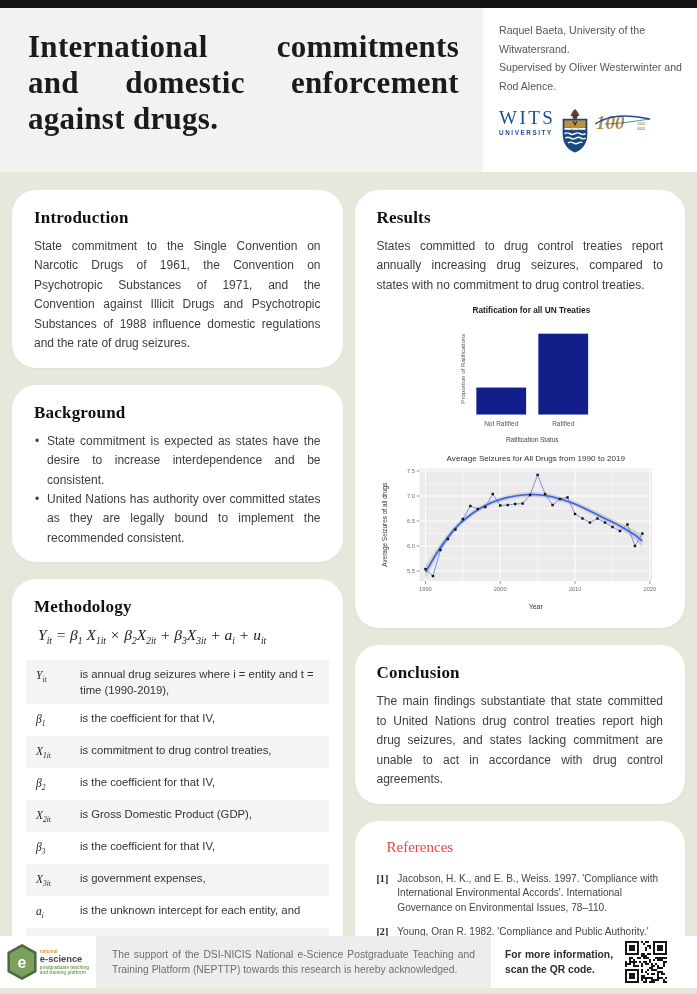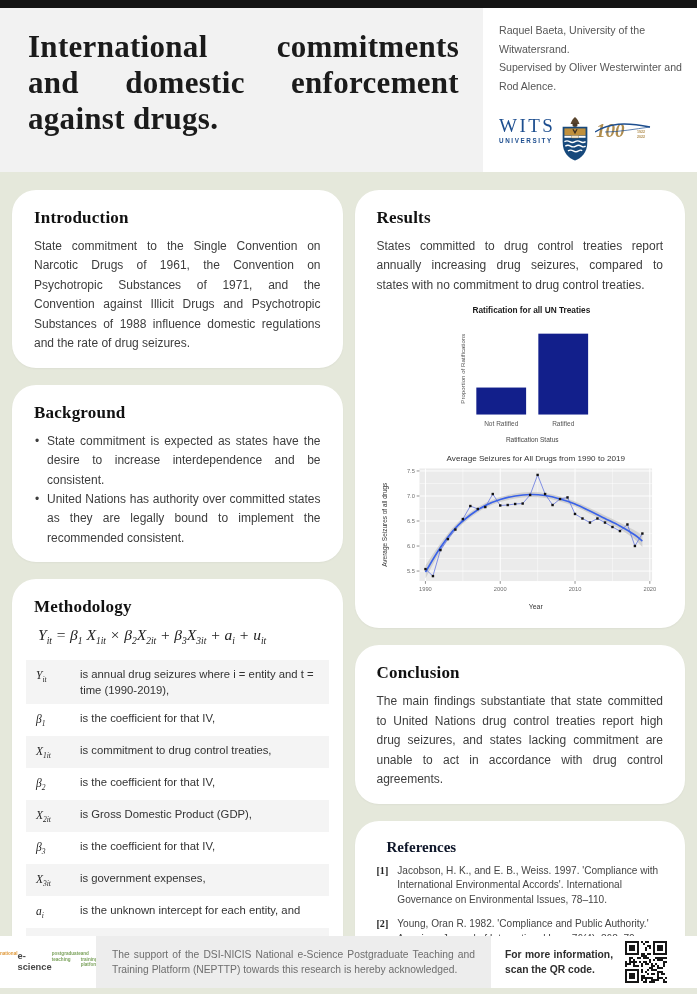--- a/index.html
+++ b/index.html
@@ -5,21 +5,21 @@
   *{margin:0;padding:0;box-sizing:border-box}
   html,body{overflow:hidden}
   body{width:697px;height:994px;font-family:"Liberation Sans",sans-serif;background:#e5e8db}
   .page{width:697px;height:994px;display:flex;flex-direction:column;background:#e5e8db}
   .topbar{height:8px;background:#141414;flex:none}
   
   .header{display:flex;height:164px;flex:none}
   .header-left{flex:1;background:#f2f2f2;padding:21px 24px 0 28px}
   .title-line{font-family:"Liberation Serif",serif;font-weight:700;font-size:31px;line-height:1.16;color:#1b1b1b;letter-spacing:.3px}
   .title-line.just{text-align:justify;text-align-last:justify}
-  .header-right{width:214px;background:#fff;padding:13px 14px 2px 16px;display:flex;flex-direction:column}
+  .header-right{width:214px;background:#fff;padding:13px 14px 10px 16px;display:flex;flex-direction:column}
   .authors{font-size:10.6px;color:#565656;line-height:1.75}
   .logos{margin-top:auto;display:flex;align-items:flex-start;gap:5px;padding-bottom:8px}
   .wits{font-family:"Liberation Serif",serif;font-size:19px;letter-spacing:2.5px;color:#1d4e8f;line-height:1}
   .univ{font-size:6.3px;letter-spacing:1.6px;color:#1d4e8f;margin-top:2px;font-weight:bold}
   .shield{width:30px;height:46px}
   .cent{width:56px;height:30px}
   .c100{font-family:"Liberation Serif",serif;font-style:italic;font-size:19px;fill:#b08d4e;font-weight:bold}
   .cyrs{font-size:3.6px;fill:#b08d4e;font-weight:bold}
   
   .main{flex:1;display:flex;gap:12px;padding:18px 12px 8px;min-height:0}
@@ -36,27 +36,27 @@
   .var-table{display:flex;flex-direction:column;margin:0 -8px}
   .var-row{display:flex;padding:6px 10px;font-size:11.3px;color:#333;line-height:1.42;align-items:flex-start}
   .var-row:nth-child(odd){background:#f4f4f4}
   .var-sym{width:44px;flex:none;font-family:"Liberation Serif",serif;font-style:italic;font-size:11.5px;color:#1e1e1e;padding-top:1px}
   .var-sym sub{font-size:7.5px}
   .var-desc{flex:1}
   
   .chart-bar{width:262px;display:block;margin:6px auto 0}
   .chart-line{width:288px;display:block;margin:2px auto 0}
   
-  .ref-heading{font-family:"Liberation Serif",serif;font-size:15px;color:#0f172a;margin:0 0 8px 10px;font-weight:700}
+  .ref-heading{font-family:"Liberation Serif",serif;font-size:15px;color:#ef4444;margin:0 0 16px 10px;font-weight:400}
   .ref-item{display:flex;gap:9px;font-size:10.1px;color:#454545;line-height:1.47;margin-bottom:9px}
   .ref-n{font-family:"Liberation Serif",serif;font-weight:700;flex:none;color:#222}
   
   .footer{height:52px;flex:none;display:flex;margin-bottom:6px}
   .f-logo{width:96px;background:#fff;display:flex;align-items:center;justify-content:center;gap:3px}
-  .es-text{display:flex;flex-direction:row;line-height:1.15}
+  .es-text{display:flex;flex-direction:column;line-height:1.15}
   .es-national{font-size:4.6px;color:#e09a3c;font-weight:bold}
   .es-name{font-size:9.3px;color:#474747;font-weight:bold}
   .es-tag{font-size:4.6px;color:#7ba25c;font-weight:bold}
   .f-ack{flex:1;background:#ededed;padding:5px 16px;display:flex;align-items:center}
   .f-ack p{font-size:10.3px;color:#6e6e6e;line-height:1.5;text-align:justify}
   .f-qr{width:206px;background:#fff;display:flex;align-items:center;gap:10px;padding:0 10px 0 14px}
   .f-qr p{font-size:10.3px;color:#2e2e2e;line-height:1.5;font-weight:bold;text-align:justify;width:108px}
   .qr{width:46px;height:46px;flex:none}
 </style>
 </head>

